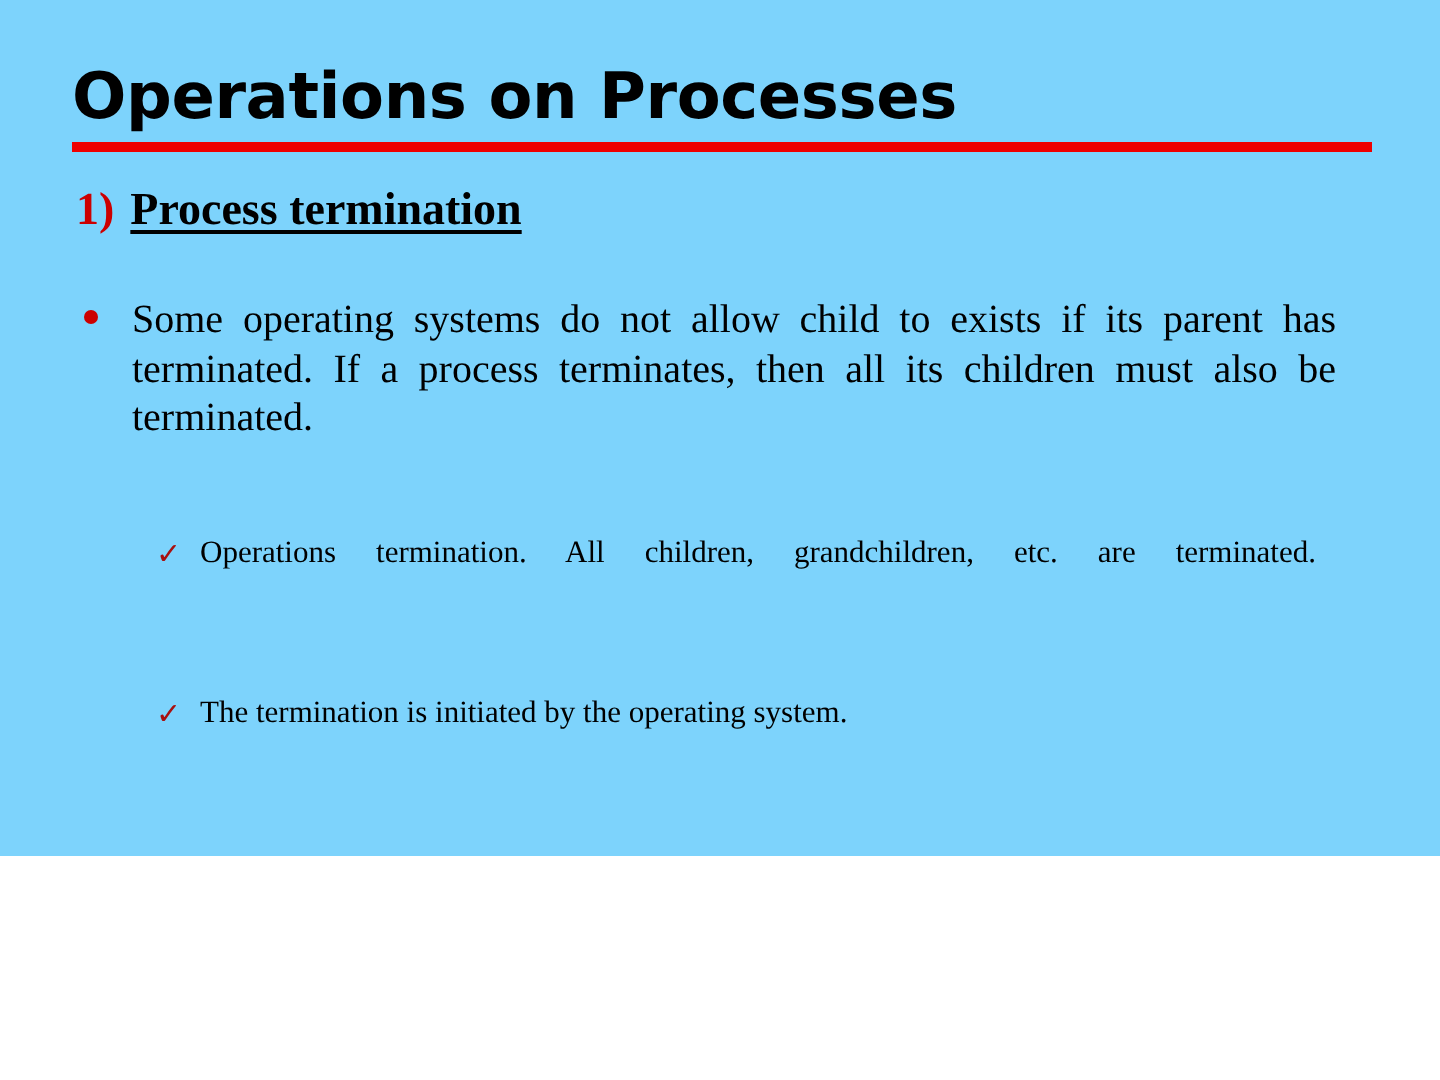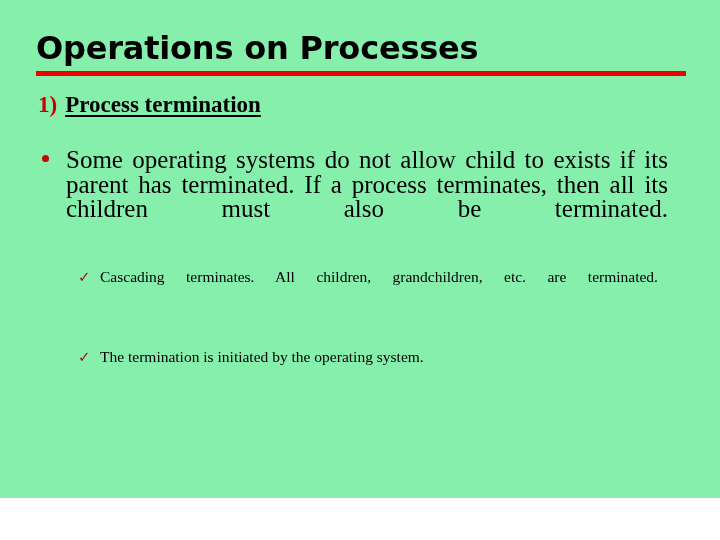--- a/index.html
+++ b/index.html
@@ -12,22 +12,22 @@
     width: 720px;
     height: 540px;
     overflow: hidden;
     font-family: "Liberation Serif", "DejaVu Serif", serif;
     -webkit-font-smoothing: none;
   }
 
   .slide {
     position: relative;
     width: 720px;
-    height: 498px;
-    background: #86efac;
+    height: 428px;
+    background: #7dd3fc;
     box-sizing: border-box;
   }
 
   
   .title-block {
     position: absolute;
     left: 36px;
     top: 30px;
     width: 650px;
   }
@@ -86,21 +86,21 @@
     position: absolute;
     left: 2px;
     top: 7px;
     width: 7px;
     height: 7px;
     background: #cc0000;
     border-radius: 50%;
   }
   .bullet-l1 .btext {
     margin-left: 26px;
-    font-size: 25px;
+    font-size: 20px;
     line-height: 24.5px;
     color: #000000;
     text-align: justify;
     text-justify: inter-word;
   }
   .bullet-l1 .btext::after {
     content: "";
     display: inline-block;
     width: 100%;
   }
@@ -157,21 +157,21 @@
     <span class="section-num">1)</span><span class="section-label">Process termination</span>
   </div>
 
   <div class="bullet-l1">
     <span class="marker"></span>
     <div class="btext">Some operating systems do not allow child to exists if its parent has terminated.  If a process terminates, then all its children must also be terminated.</div>
   </div>
 
   <div class="bullet-l2 first">
     <span class="check">✓</span>
-    <div class="btext2">Cascading  terminates.    All  children,  grandchildren,  etc.    are terminated.</div>
+    <div class="btext2">Operations  termination.    All  children,  grandchildren,  etc.    are terminated.</div>
   </div>
 
   <div class="bullet-l2 second">
     <span class="check">✓</span>
     <div class="btext2">The termination is initiated by the operating system.</div>
   </div>
 
 </div>
 
 </body></html>

